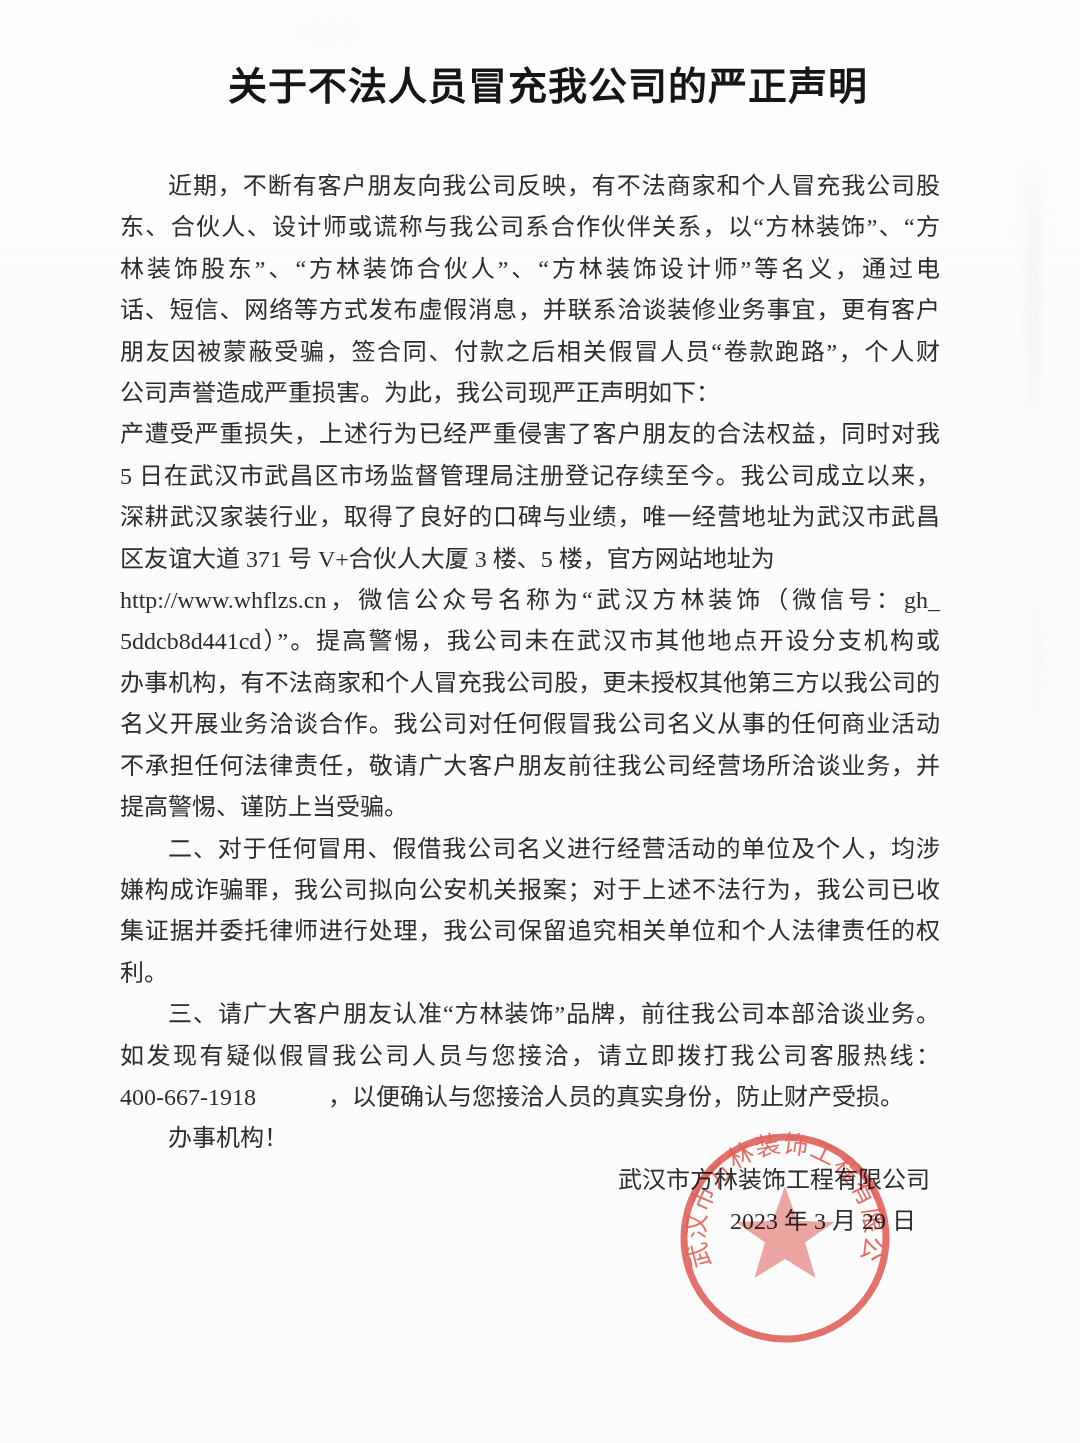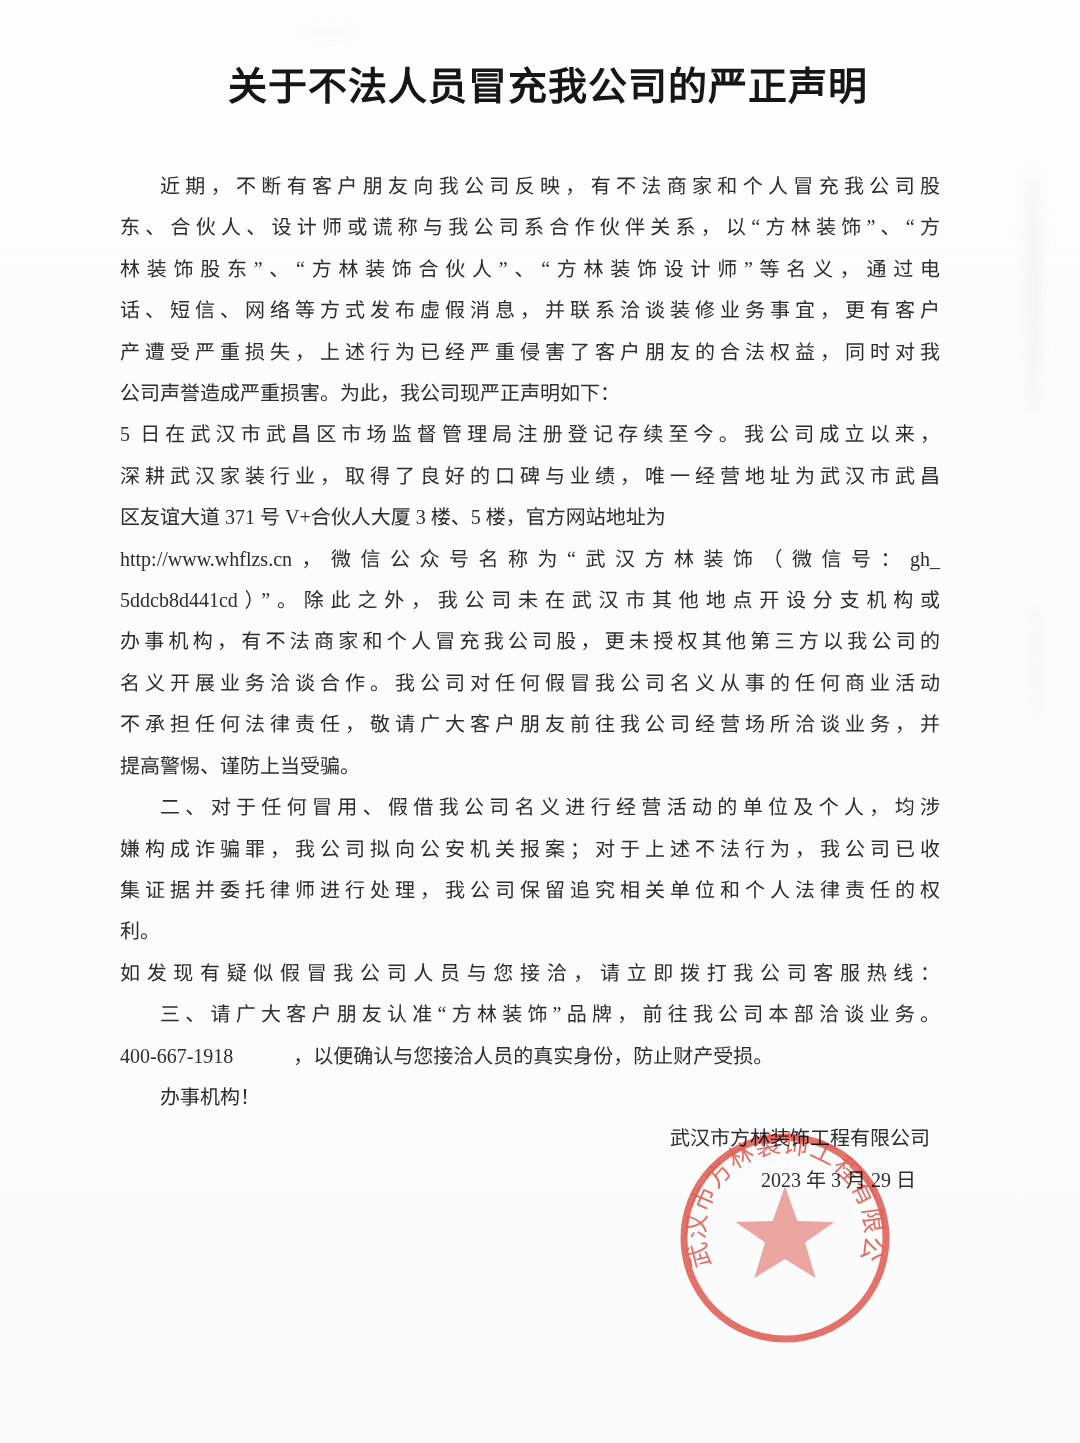--- a/index.html
+++ b/index.html
@@ -20,21 +20,21 @@
 
   .title{
     position:absolute;left:8px;top:64px;width:1080px;
     text-align:center;
     font-size:39px;font-weight:bold;color:#161616;
     letter-spacing:1px;line-height:46px;
     font-family:"Liberation Serif","DejaVu Serif",serif;
   }
   .body-block{
     position:absolute;left:120px;top:166px;width:820px;
-    font-size:20px;line-height:41.4px;
+    font-size:24px;line-height:41.4px;
     color:#2d2d2d;
   }
   .line{width:820px;text-align:left;white-space:pre-wrap;}
   .line.j{text-align:justify;text-align-last:justify;}
   .line.ind{text-indent:2em;}
   .line.r{text-align:right;text-align-last:right;padding-right:10px;box-sizing:border-box;}
   .line.pr{padding-right:24px;}
 
   .seal{
     position:absolute;left:670px;top:1123px;width:230px;height:230px;
@@ -50,37 +50,38 @@
   <div class="artifact a2"></div>
   <div class="artifact a3"></div>
 
   <div class="title">关于不法人员冒充我公司的严正声明</div>
 
   <div class="body-block">
       <div class="line j ind">近期，不断有客户朋友向我公司反映，有不法商家和个人冒充我公司股</div>
       <div class="line j">东、合伙人、设计师或谎称与我公司系合作伙伴关系，以“方林装饰”、“方</div>
       <div class="line j">林装饰股东”、“方林装饰合伙人”、“方林装饰设计师”等名义，通过电</div>
       <div class="line j">话、短信、网络等方式发布虚假消息，并联系洽谈装修业务事宜，更有客户</div>
+      <div class="line j">朋友因被蒙蔽受骗，签合同、付款之后相关假冒人员“卷款跑路”，个人财</div>
+      <div class="line">公司声誉造成严重损害。为此，我公司现严正声明如下：</div>
       <div class="line j">产遭受严重损失，上述行为已经严重侵害了客户朋友的合法权益，同时对我</div>
-      <div class="line">公司声誉造成严重损害。为此，我公司现严正声明如下：</div>
       <div class="line j">5 日在武汉市武昌区市场监督管理局注册登记存续至今。我公司成立以来，</div>
       <div class="line j">深耕武汉家装行业，取得了良好的口碑与业绩，唯一经营地址为武汉市武昌</div>
       <div class="line">区友谊大道 371 号 V+合伙人大厦 3 楼、5 楼，官方网站地址为</div>
       <div class="line j">http://www.whflzs.cn，微信公众号名称为“武汉方林装饰（微信号：gh_</div>
-      <div class="line j">5ddcb8d441cd）”。除此之外，我公司未在武汉市其他地点开设分支机构或</div>
+      <div class="line j">5ddcb8d441cd）”。提高警惕，我公司未在武汉市其他地点开设分支机构或</div>
       <div class="line j">办事机构，有不法商家和个人冒充我公司股，更未授权其他第三方以我公司的</div>
       <div class="line j">名义开展业务洽谈合作。我公司对任何假冒我公司名义从事的任何商业活动</div>
       <div class="line j">不承担任何法律责任，敬请广大客户朋友前往我公司经营场所洽谈业务，并</div>
       <div class="line">提高警惕、谨防上当受骗。</div>
       <div class="line j ind">二、对于任何冒用、假借我公司名义进行经营活动的单位及个人，均涉</div>
       <div class="line j">嫌构成诈骗罪，我公司拟向公安机关报案；对于上述不法行为，我公司已收</div>
       <div class="line j">集证据并委托律师进行处理，我公司保留追究相关单位和个人法律责任的权</div>
       <div class="line">利。</div>
+      <div class="line j ind">三、请广大客户朋友认准“方林装饰”品牌，前往我公司本部洽谈业务。</div>
       <div class="line j">如发现有疑似假冒我公司人员与您接洽，请立即拨打我公司客服热线：</div>
-      <div class="line j ind">三、请广大客户朋友认准“方林装饰”品牌，前往我公司本部洽谈业务。</div>
       <div class="line">400-667-1918　　　，以便确认与您接洽人员的真实身份，防止财产受损。</div>
       <div class="line ind">办事机构！</div>
       <div class="line r">武汉市方林装饰工程有限公司</div>
       <div class="line r pr">2023 年 3 月 29 日</div>
     </div>
 
   <svg class="seal" viewBox="0 0 230 230" aria-hidden="true">
     <g fill="none" stroke="none">
       <circle cx="115" cy="115" r="101" stroke="#e05248" stroke-width="7" opacity="0.88"></circle>
       <path id="sealArc" d="M 41.7 141.7 A 80 80 0 1 1 188.3 141.7" fill="none"></path>

